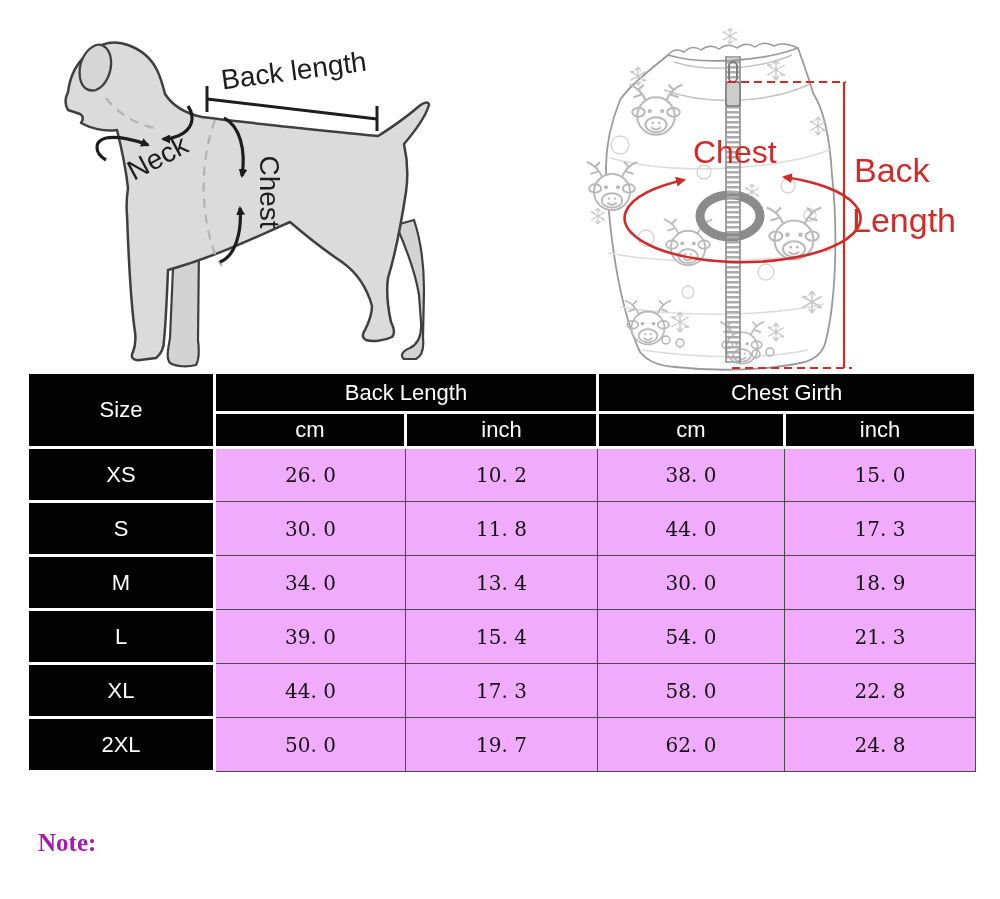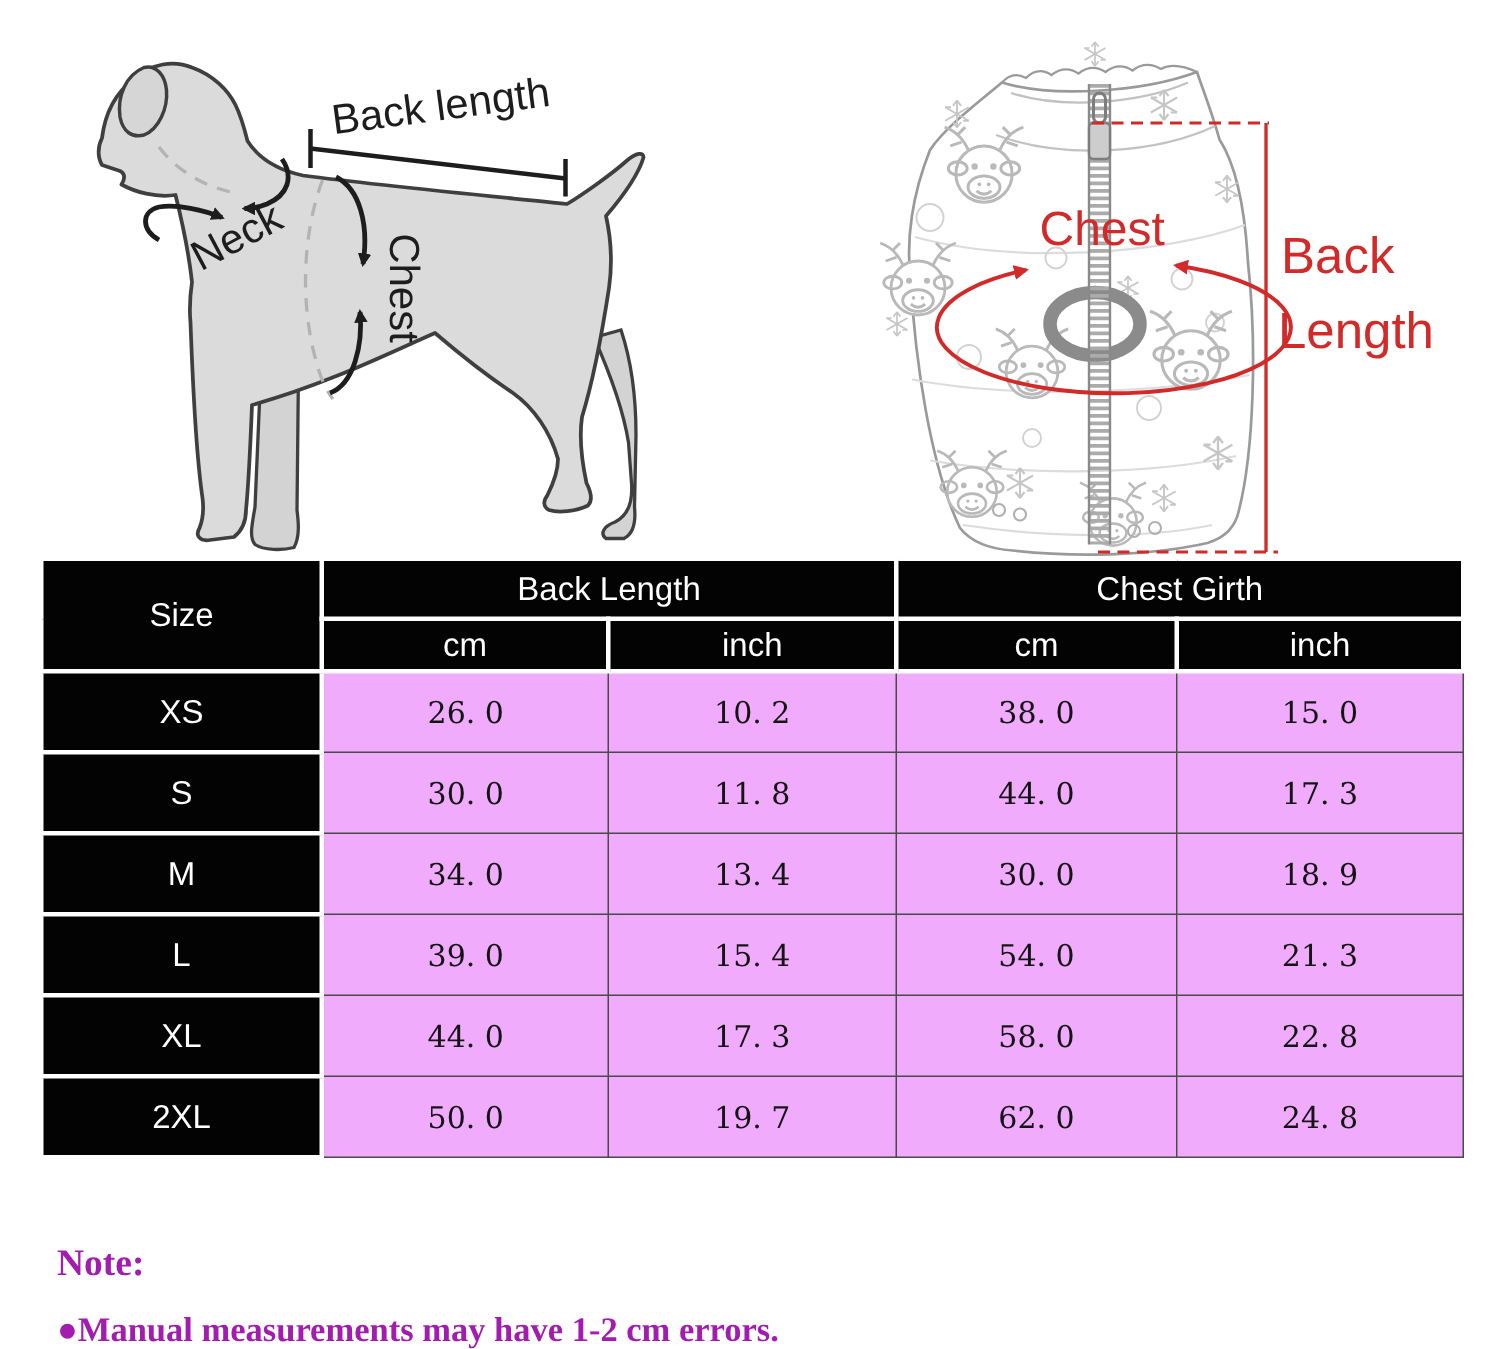--- a/index.html
+++ b/index.html
@@ -259,16 +259,15 @@
         <td class="dcell">50. 0</td>
         <td class="dcell">19. 7</td>
         <td class="dcell">62. 0</td>
         <td class="dcell">24. 8</td>
       </tr>
     </tbody>
   </table>
 
   <div class="notes">
     <div class="note-title">Note:</div>
-    <div class="note-item">●Manual measurements may have 1-2 cm errors.</div>
   </div>
 
 </div>
 
 </body></html>

